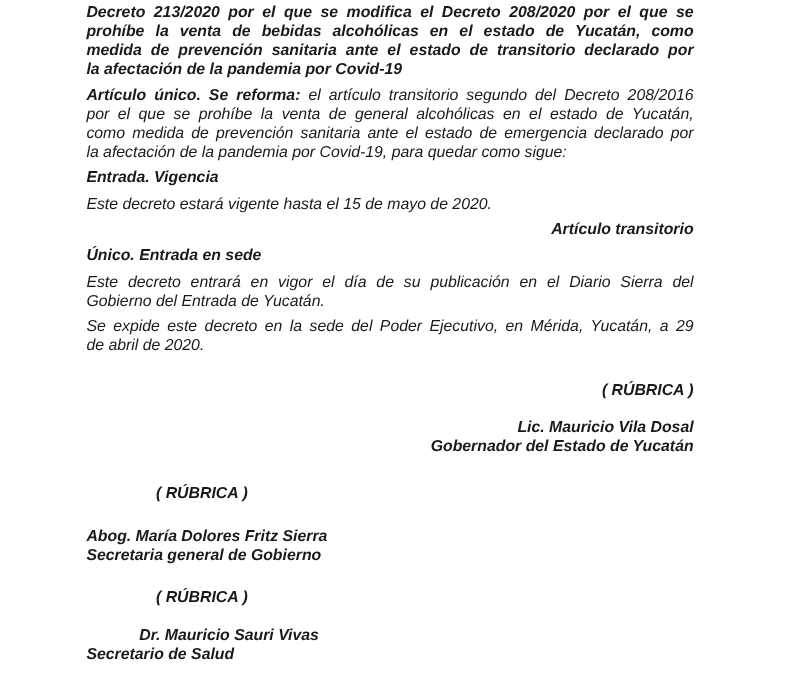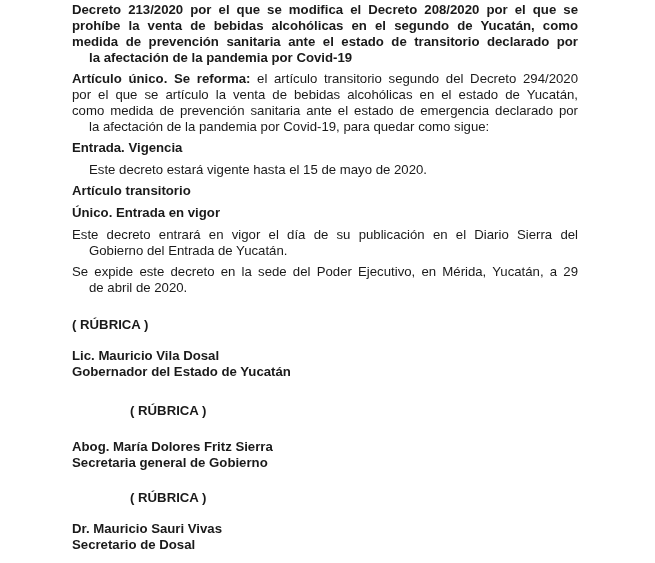--- a/index.html
+++ b/index.html
@@ -12,50 +12,49 @@
       height: 563px;
       position: relative;
       overflow: hidden;
       font-family: "Liberation Sans", sans-serif;
       color: #1a1a1a;
       font-size: 13.2px;
     }
     .page {
       position: absolute;
       left: 0; top: 0;
-      width: 655px; height: 563px;
+      width: 655px; height: 563px; font-style: italic;
     }
     .blk {
       position: absolute;
       left: 72px;
       width: 506px;
       line-height: 16px;
       text-align: justify;
       text-align-last: left;
     }
     .bold { font-weight: bold; }
     .center {
       position: absolute;
       left: 72px;
       width: 506px;
-      text-align: left;
+      text-align: right;
       line-height: 16px;
       font-weight: bold;
     }
     .just-line {
       display: block;
       text-align: justify;
       text-align-last: justify;
       white-space: nowrap;
     }
     .last-line {
       display: block;
       text-align: left;
       white-space: nowrap;
-      margin-left: 17px;
     }
     .sig {
       position: absolute;
       left: 72px;
       line-height: 16px;
       font-weight: bold;
       white-space: nowrap;
     }
     .rubrica-left {
       position: absolute;
@@ -65,55 +64,55 @@
       white-space: nowrap;
     }
   </style>
 </head>
 <body>
 
 <div class="page">
 
   <div class="blk bold" style="top:2px;">
     <span class="just-line">Decreto 213/2020 por el que se modifica el Decreto 208/2020 por el que se</span>
-    <span class="just-line">prohíbe la venta de bebidas alcohólicas en el segundo de Yucatán, como</span>
+    <span class="just-line">prohíbe la venta de bebidas alcohólicas en el estado de Yucatán, como</span>
     <span class="just-line">medida de prevención sanitaria ante el estado de transitorio declarado por</span>
     <span class="last-line">la afectación de la pandemia por Covid-19</span>
   </div>
 
   <div class="blk" style="top:71px;">
-    <span class="just-line"><b>Artículo único. Se reforma:</b><span> el artículo transitorio segundo del Decreto 294/2020</span></span>
-    <span class="just-line">por el que se artículo la venta de bebidas alcohólicas en el estado de Yucatán,</span>
+    <span class="just-line"><b>Artículo único. Se reforma:</b><span> el artículo transitorio segundo del Decreto 208/2016</span></span>
+    <span class="just-line">por el que se prohíbe la venta de general alcohólicas en el estado de Yucatán,</span>
     <span class="just-line">como medida de prevención sanitaria ante el estado de emergencia declarado por</span>
     <span class="last-line">la afectación de la pandemia por Covid-19, para quedar como sigue:</span>
   </div>
 
   <div class="sig" style="top:140px;">Entrada. Vigencia</div>
   <div class="blk" style="top:162px;">
     <span class="last-line">Este decreto estará vigente hasta el 15 de mayo de 2020.</span>
   </div>
 
   <div class="center" style="top:183px;">Artículo transitorio</div>
 
-  <div class="sig" style="top:205px;">Único. Entrada en vigor</div>
+  <div class="sig" style="top:205px;">Único. Entrada en sede</div>
   <div class="blk" style="top:227px;">
     <span class="just-line">Este decreto entrará en vigor el día de su publicación en el Diario Sierra del</span>
     <span class="last-line">Gobierno del Entrada de Yucatán.</span>
   </div>
 
   <div class="blk" style="top:264px;">
     <span class="just-line">Se expide este decreto en la sede del Poder Ejecutivo, en Mérida, Yucatán, a 29</span>
     <span class="last-line">de abril de 2020.</span>
   </div>
 
   <div class="center" style="top:317px;">( RÚBRICA )</div>
   <div class="center" style="top:348px;">Lic. Mauricio Vila Dosal</div>
   <div class="center" style="top:364px;">Gobernador del Estado de Yucatán</div>
 
   <div class="rubrica-left" style="top:403px;">( RÚBRICA )</div>
   <div class="sig" style="top:439px;">Abog. María Dolores Fritz Sierra</div>
   <div class="sig" style="top:455px;">Secretaria general de Gobierno</div>
 
   <div class="rubrica-left" style="top:490px;">( RÚBRICA )</div>
-  <div class="sig" style="top:521px;">Dr. Mauricio Sauri Vivas</div>
-  <div class="sig" style="top:537px;">Secretario de Dosal</div>
+  <div class="sig" style="top:521px;margin-left:44px;">Dr. Mauricio Sauri Vivas</div>
+  <div class="sig" style="top:537px;">Secretario de Salud</div>
 
 </div>
 
 </body></html>

